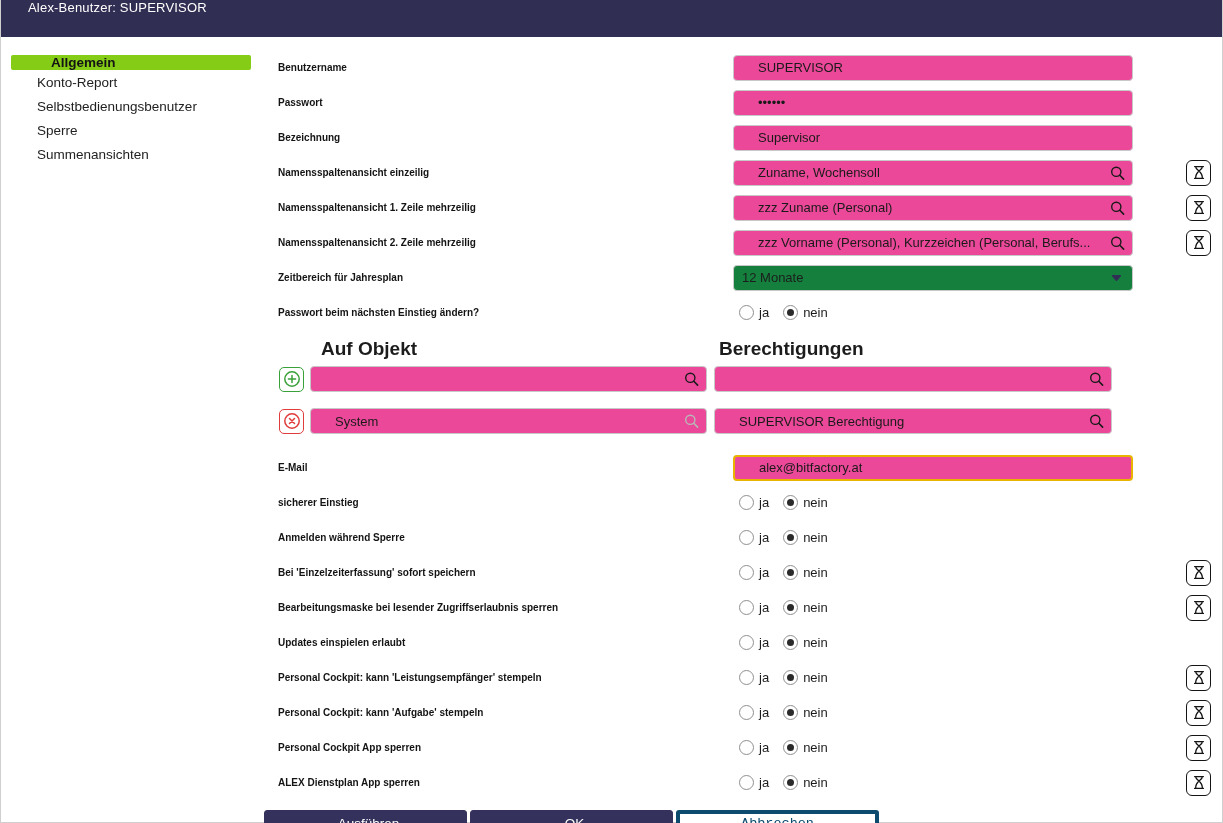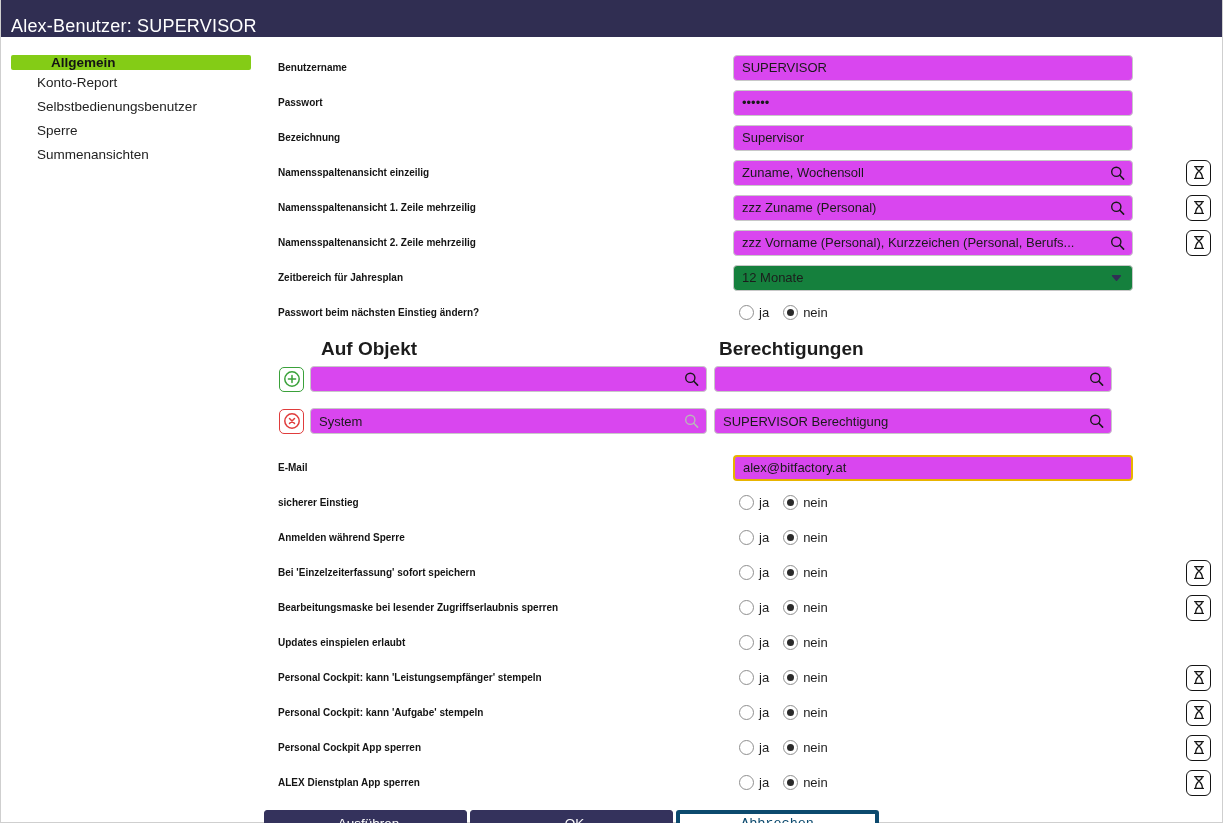--- a/index.html
+++ b/index.html
@@ -7,21 +7,21 @@
   body {
     width:1223px; height:823px;
     font-family:"Liberation Sans","DejaVu Sans",sans-serif;
     background:#ffffff; color:#1c1c1c; overflow:hidden;
   }
   .page { width:1223px; height:823px; border:1px solid #cfcfcf; border-top:none; display:flex; flex-direction:column; }
 
   
   .titlebar {
     height:37px; flex:0 0 37px; background:#302e52; color:#ffffff;
-    display:flex; align-items:flex-end; padding:0 10px; font-size:18px; letter-spacing:.2px;
+    display:flex; align-items:flex-start; padding:0 27px; font-size:13px; letter-spacing:.2px;
   }
 
   .content { flex:1; display:flex; min-height:0; }
 
   
   .sidebar { width:252px; flex:0 0 252px; padding-top:18px; }
   .side-item {
     height:24px; display:flex; align-items:center;
     padding-left:36px; font-size:13.5px; color:#222; cursor:default;
   }
@@ -35,21 +35,21 @@
   .row { display:flex; align-items:center; min-height:35px; }
   .row-label {
     flex:0 0 480px; padding-left:25px; font-size:10px; font-weight:600; color:#141414;
     white-space:nowrap; overflow:hidden;
   }
   .row-field { flex:0 0 400px; position:relative; }
   .row-gutter { flex:1 1 auto; display:flex; justify-content:flex-end; padding-right:11px; }
 
   .text-input {
     width:100%; height:26px; border:1px solid #c8c8c8; border-radius:4px;
-    padding:0 8px; font-size:13px; font-family:inherit; color:#1a1a1a; background:#d946ef; outline:none;
+    padding:0 24px; font-size:13px; font-family:inherit; color:#1a1a1a; background:#ec4899; outline:none;
   }
   .text-input.has-icon { padding-right:30px; }
   .text-input.focused-gold { border:2px solid #e8b400; }
 
   .input-icon {
     position:absolute; right:8px; top:50%; transform:translateY(-50%);
     width:15px; height:15px; color:#1a1a1a; display:flex; cursor:pointer;
   }
   .input-icon.muted { color:#b8b8b8; }
 

